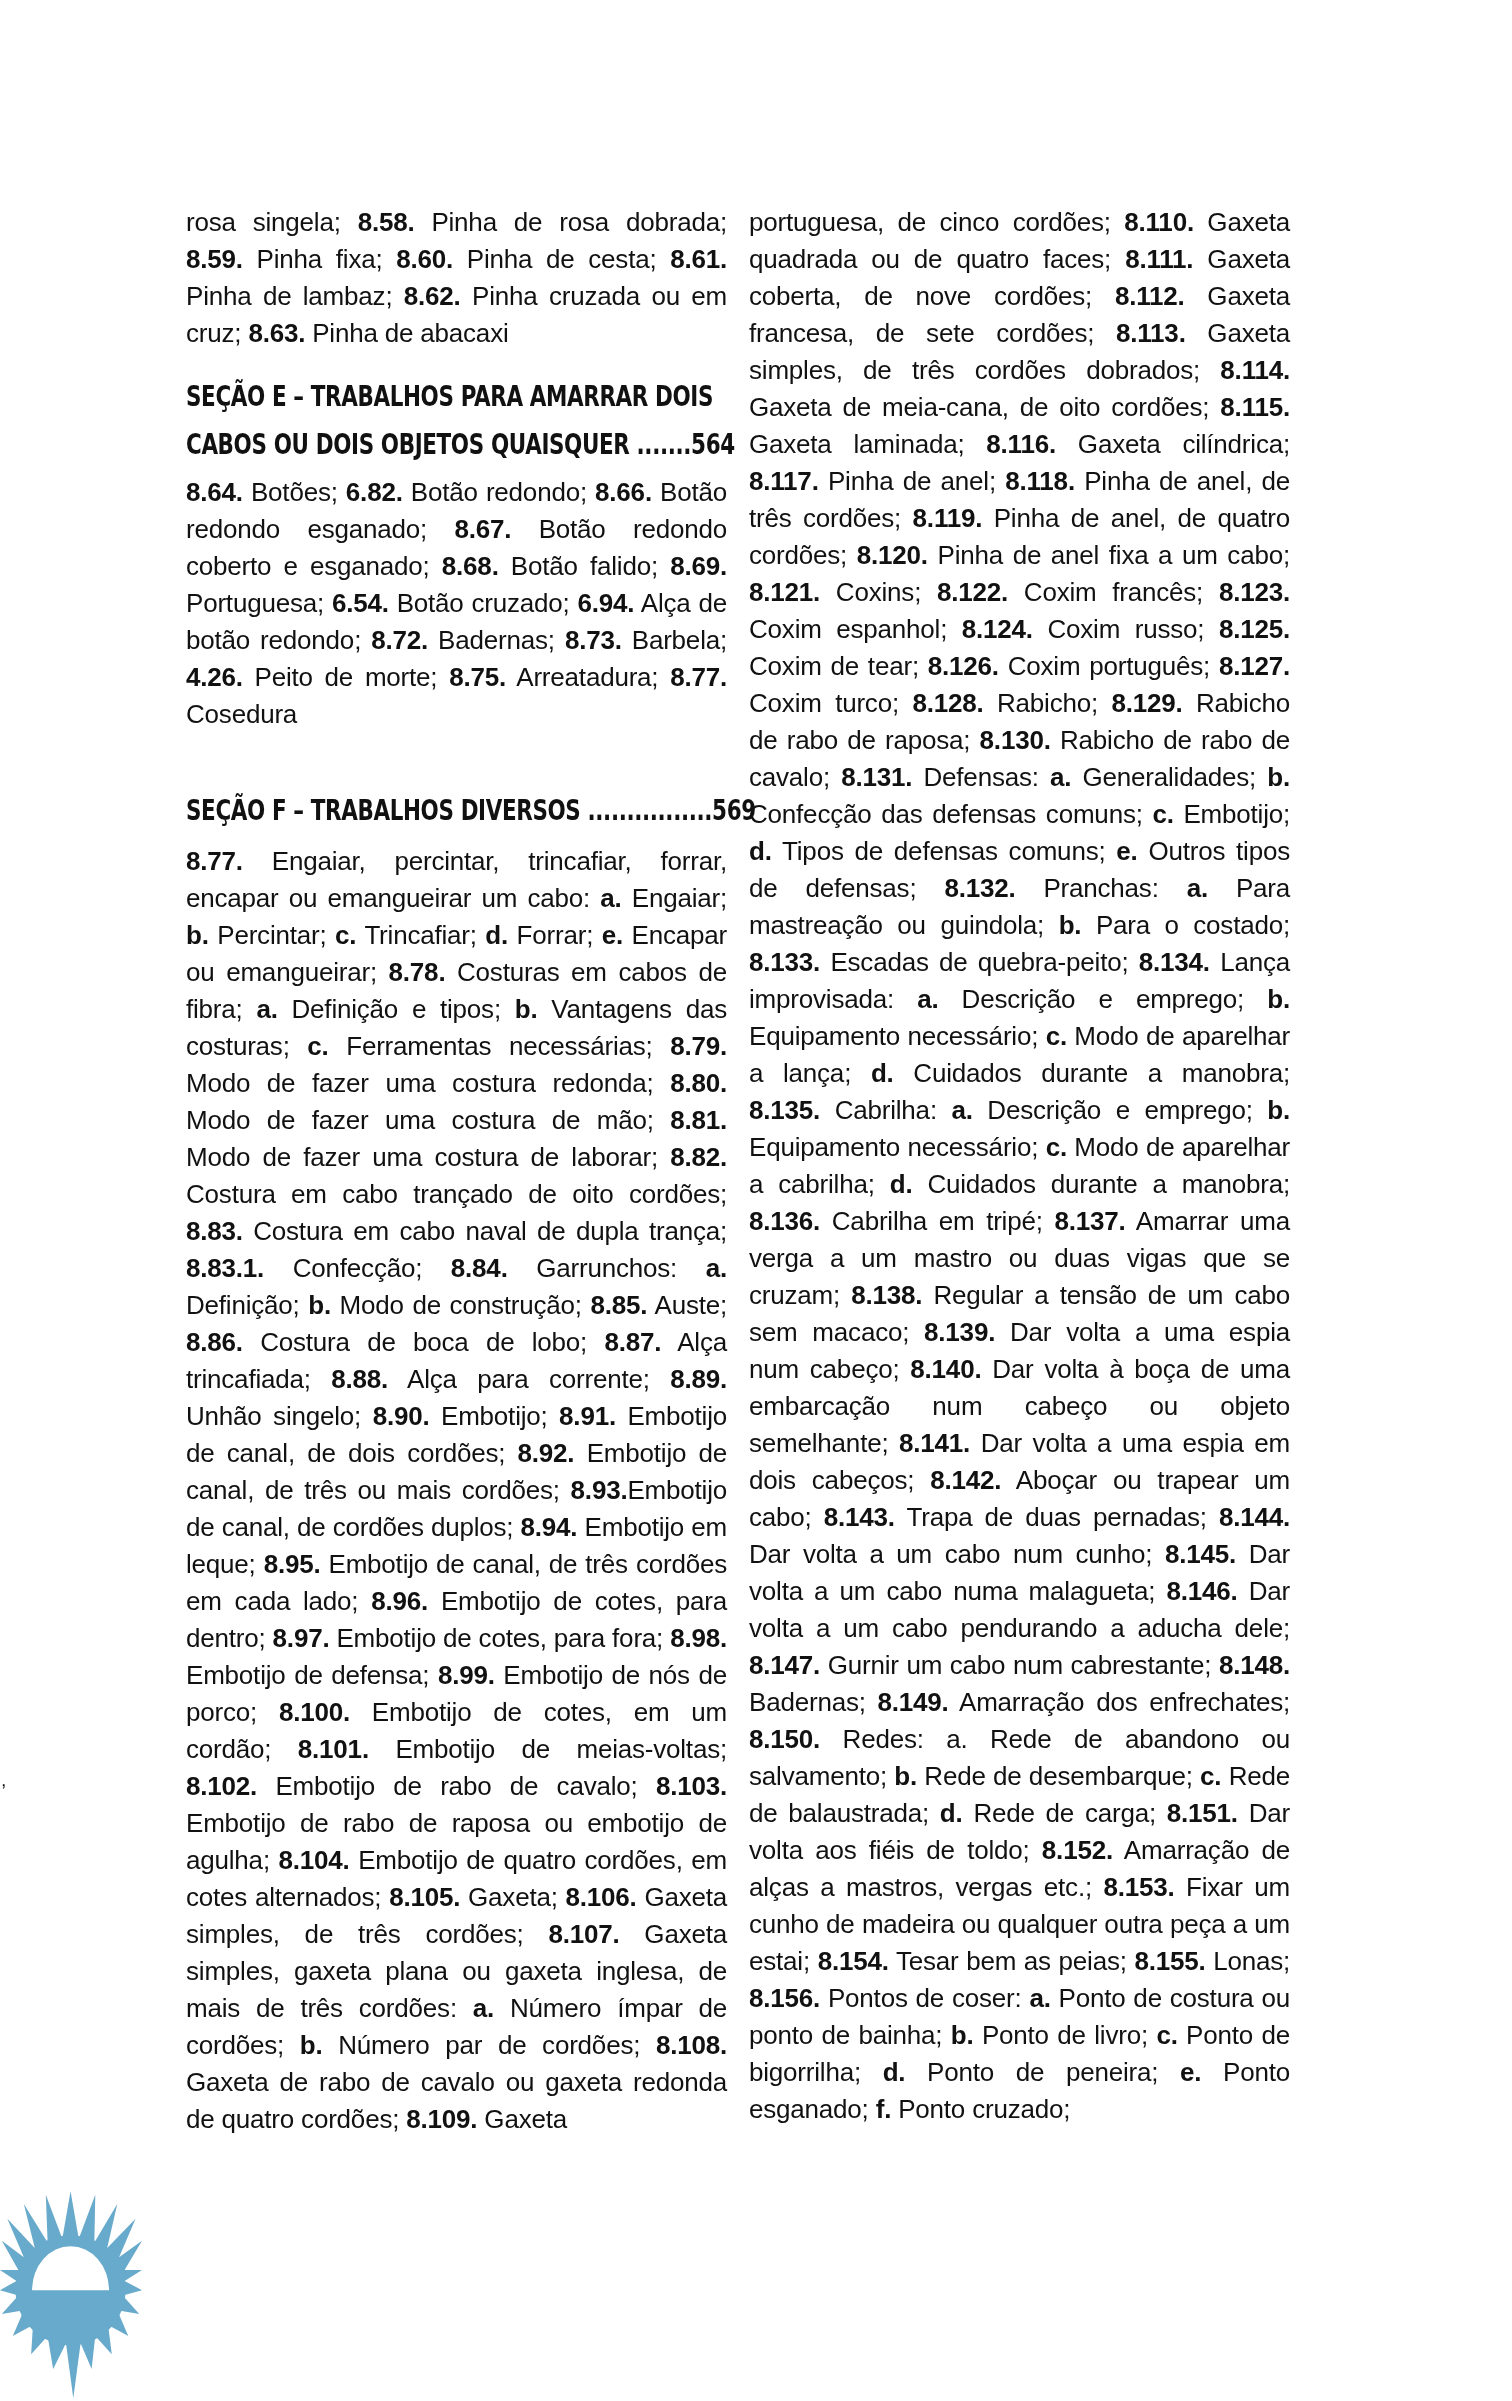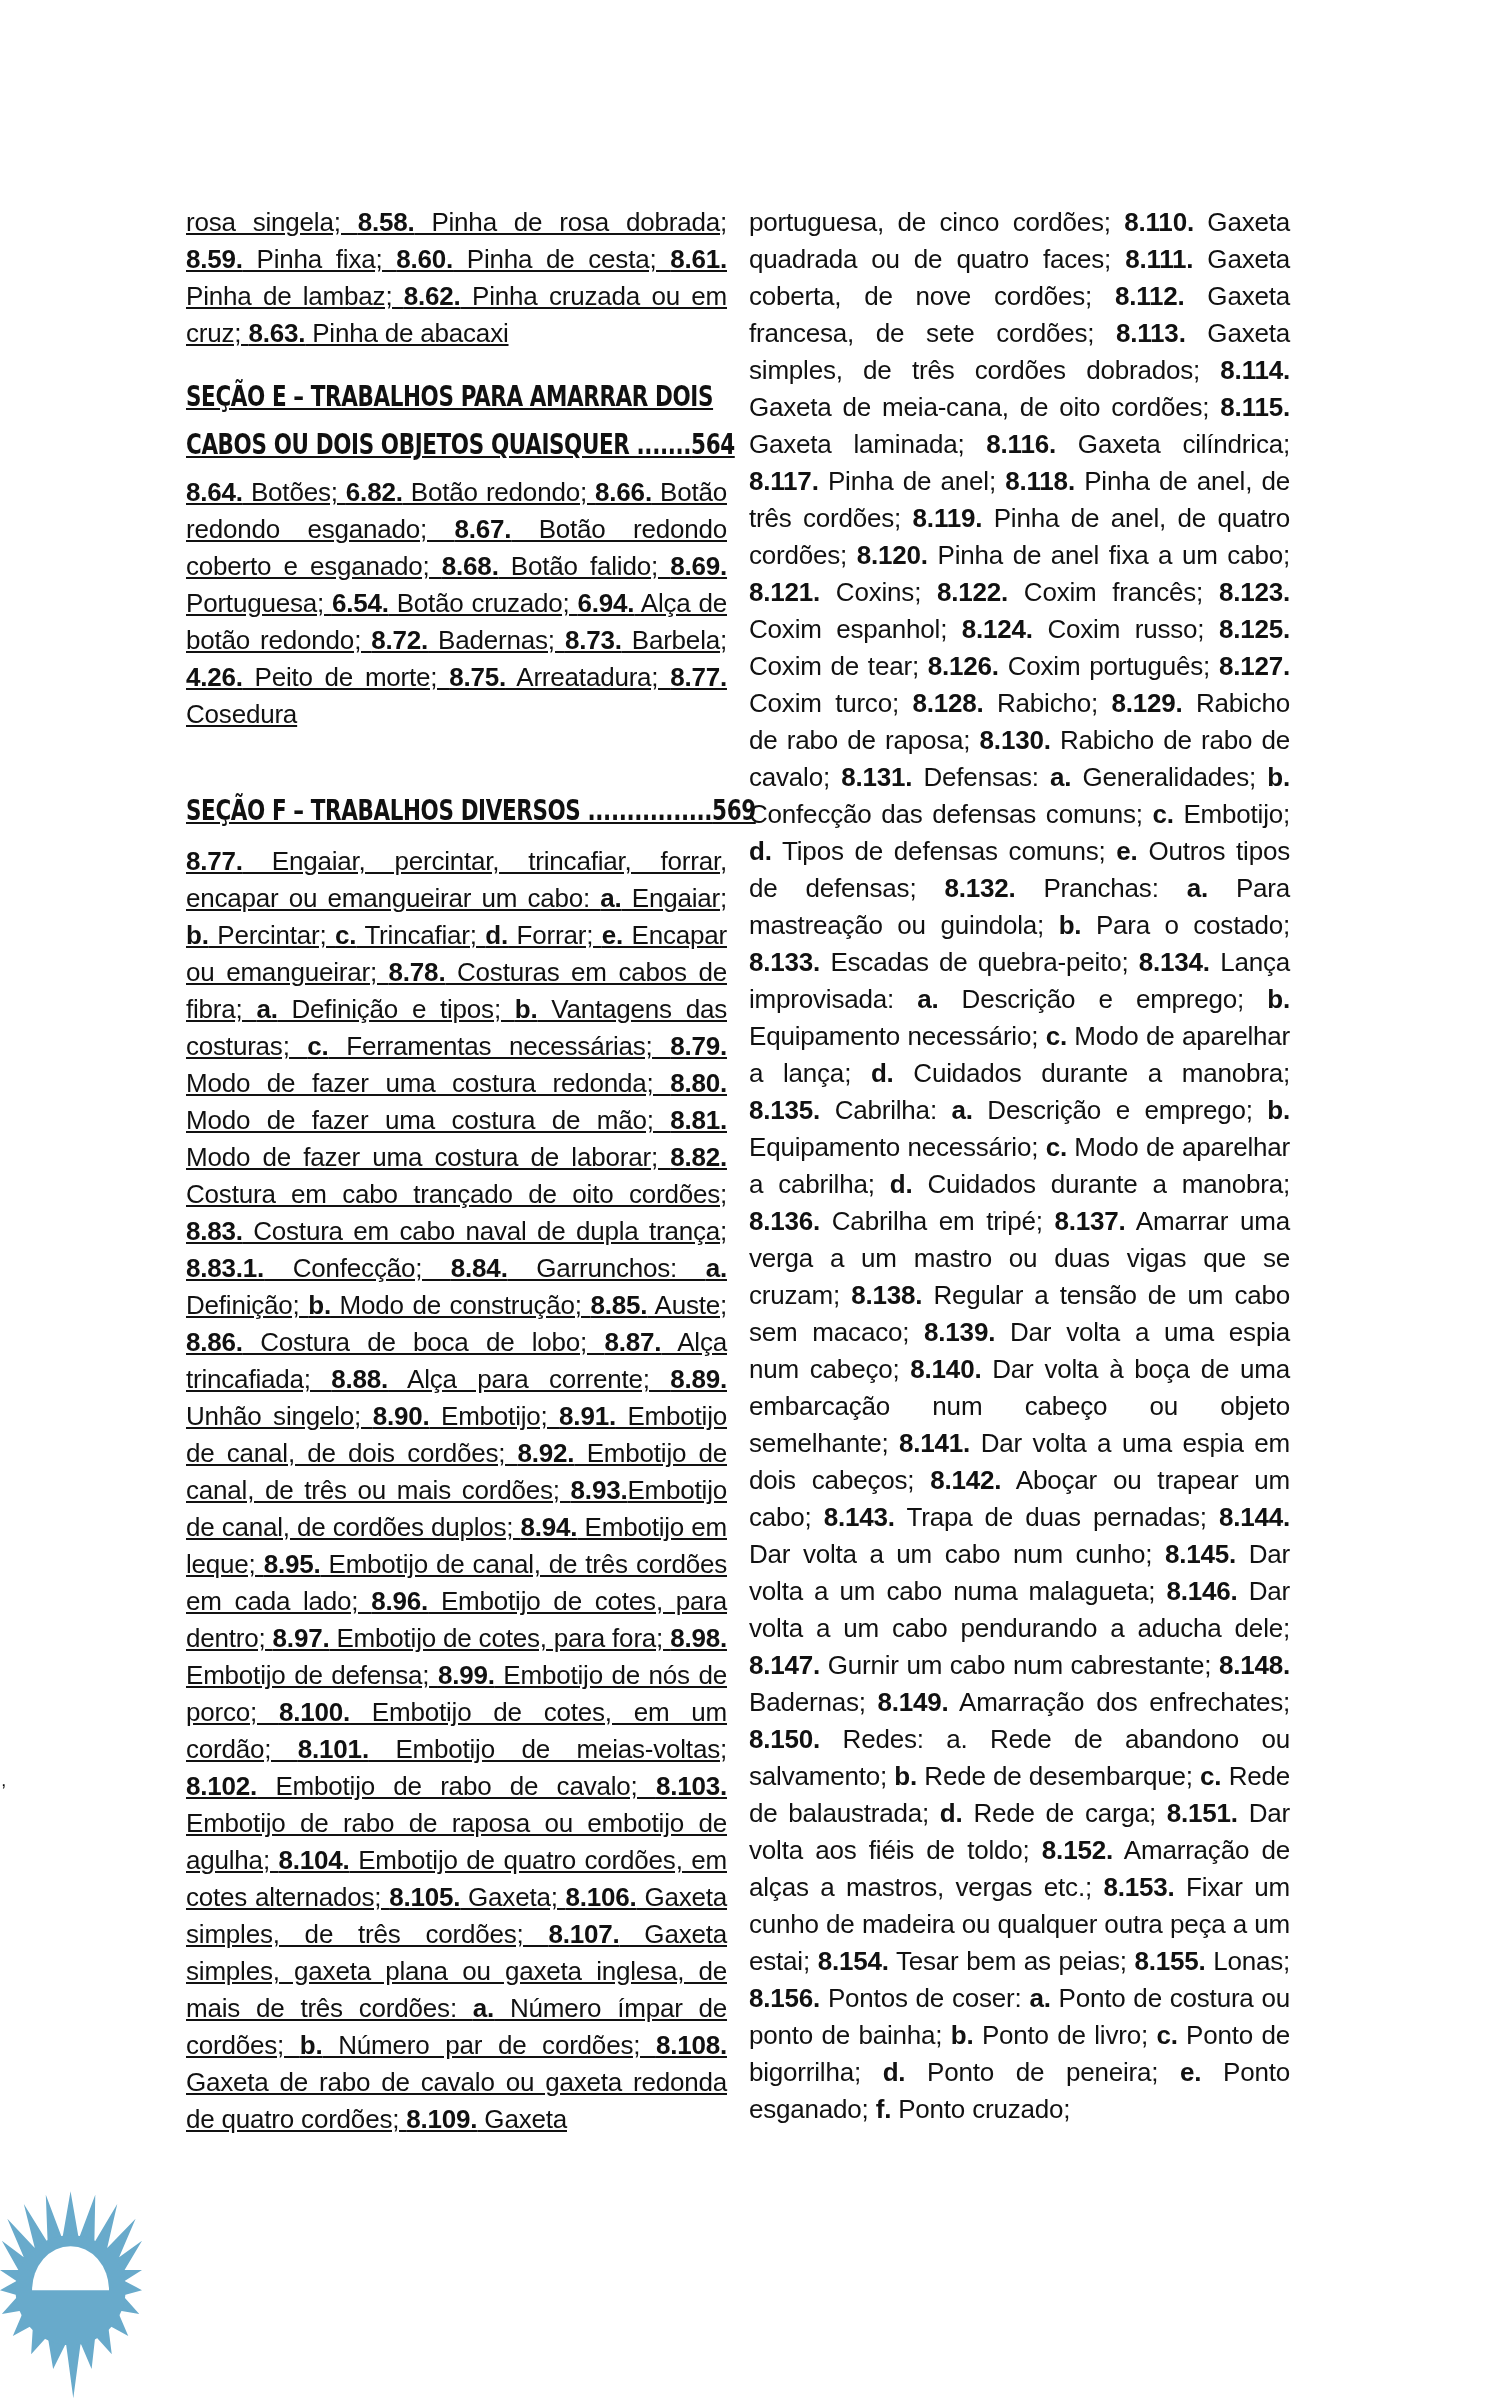--- a/index.html
+++ b/index.html
@@ -1,20 +1,20 @@
 <!DOCTYPE html>
 <html style="font-size:14.7px"><head>
 <meta charset="utf-8">
 <style>
   html, body { margin: 0; padding: 0; background: #ffffff; }
   body { width: 1513px; height: 2401px; position: relative; overflow: hidden;
          font-family: "Liberation Sans", "DejaVu Sans", sans-serif; color: #111; }
   .col { position: absolute; top: 204px; width: 541px; font-size: 26px;
          line-height: 37px; text-align: justify; letter-spacing: -0.2px; }
-  .col-left { left: 186px; text-decoration: underline; }
+  .col-left { left: 186px; }
   .col-right { left: 749px; }
   .col b { font-weight: bold; }
   .para { margin: 0; }
   .heading { font-family: "DejaVu Sans", sans-serif; font-weight: bold; font-size: 29px;
              line-height: 48px; letter-spacing: -0.5px; text-transform: uppercase;
              transform: scaleX(0.74); transform-origin: left top; width: 135%;
              margin: 0; white-space: nowrap; }
   .heading .pg { }
   .h-block { margin-top: 20px; margin-bottom: 7.3px; height: 95px; }
   .h-block.single { height: 48px; margin-top: 53px; margin-bottom: 9.2px; }

